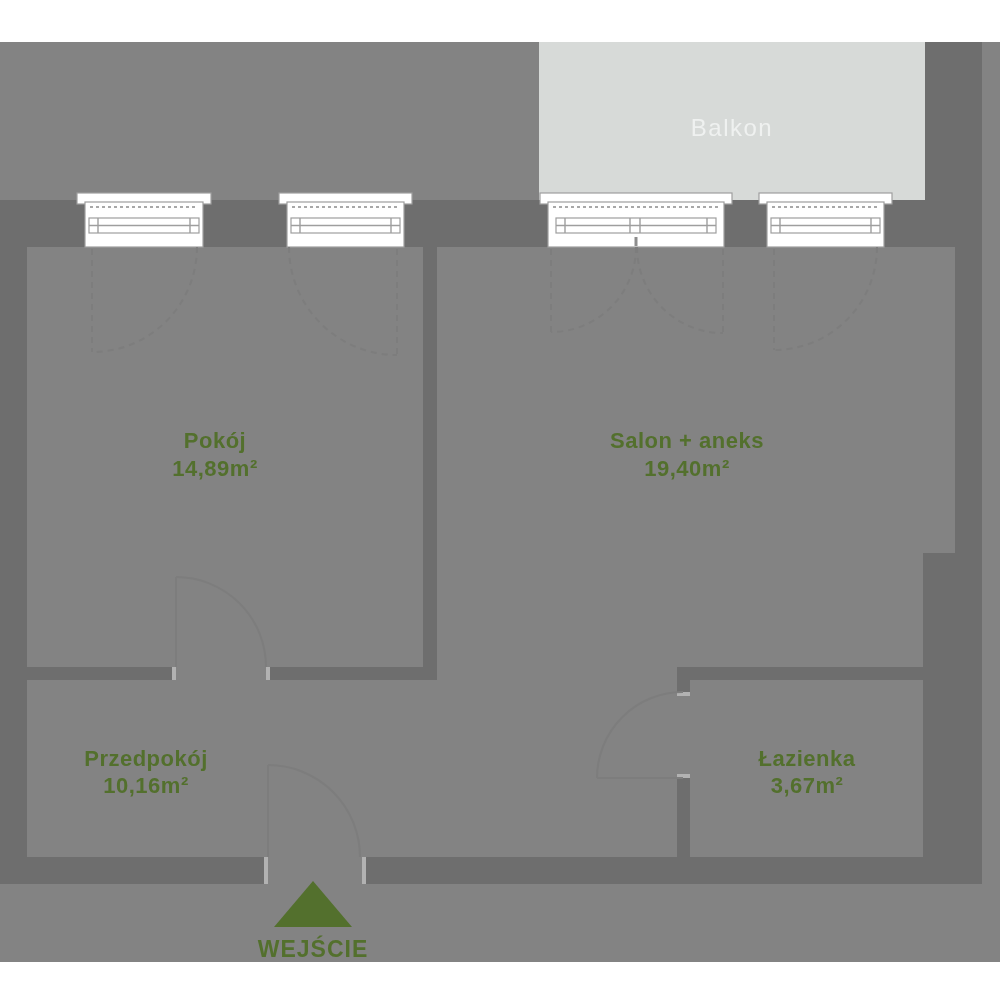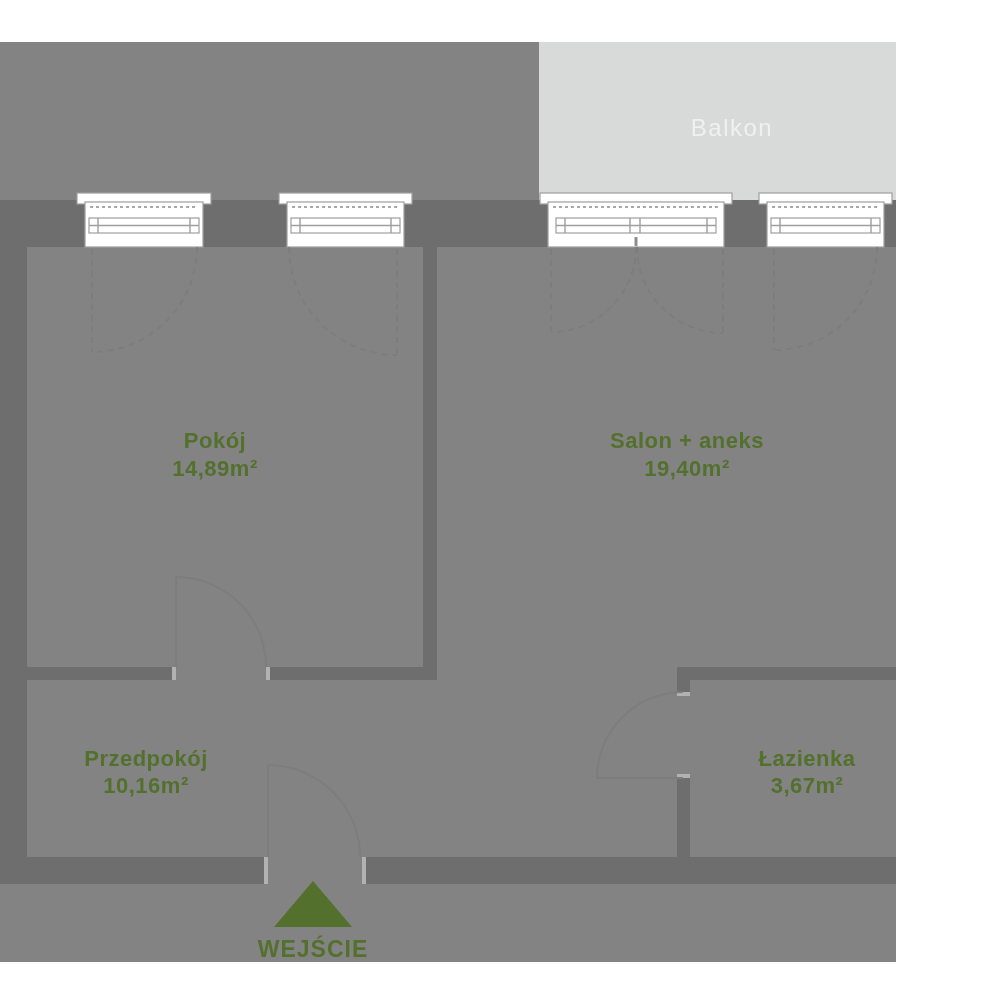--- a/index.html
+++ b/index.html
@@ -1,16 +1,16 @@
 <!DOCTYPE html>
 <html style="--site: #838383; --wall: #6e6e6e; --balcony: #d7dad8; --balconyText: #eff1f0; --green: #53702d; --line: #7d7d7d; --winline: #9e9e9e; --dotted: #a8a8a8; --jamb: #b2b2b2;"><head>
 <meta charset="utf-8">
 <style>
   html,body{margin:0;padding:0;background:#ffffff;}
-  .canvas{position:relative;width:896px;height:1000px;background:#ffffff;overflow:hidden;}
+  .canvas{position:relative;width:1000px;height:1000px;background:#ffffff;overflow:hidden;}
   svg{display:block;}
   .site{fill:var(--site);}
   .balconyRect{fill:var(--balcony);}
   .wall{fill:var(--wall);}
   .jamb{fill:var(--jamb);}
   .win{fill:#ffffff;stroke:var(--winline);stroke-width:1.2;}
   .winline{stroke:var(--winline);stroke-width:1.4;fill:none;}
   .dotted{stroke:var(--dotted);stroke-width:2;stroke-dasharray:3 3;fill:none;}
   .tick{stroke:#8d8d8d;stroke-width:3;fill:none;}
   .swing{stroke:var(--line);stroke-width:2;fill:none;stroke-dasharray:6 5;}

